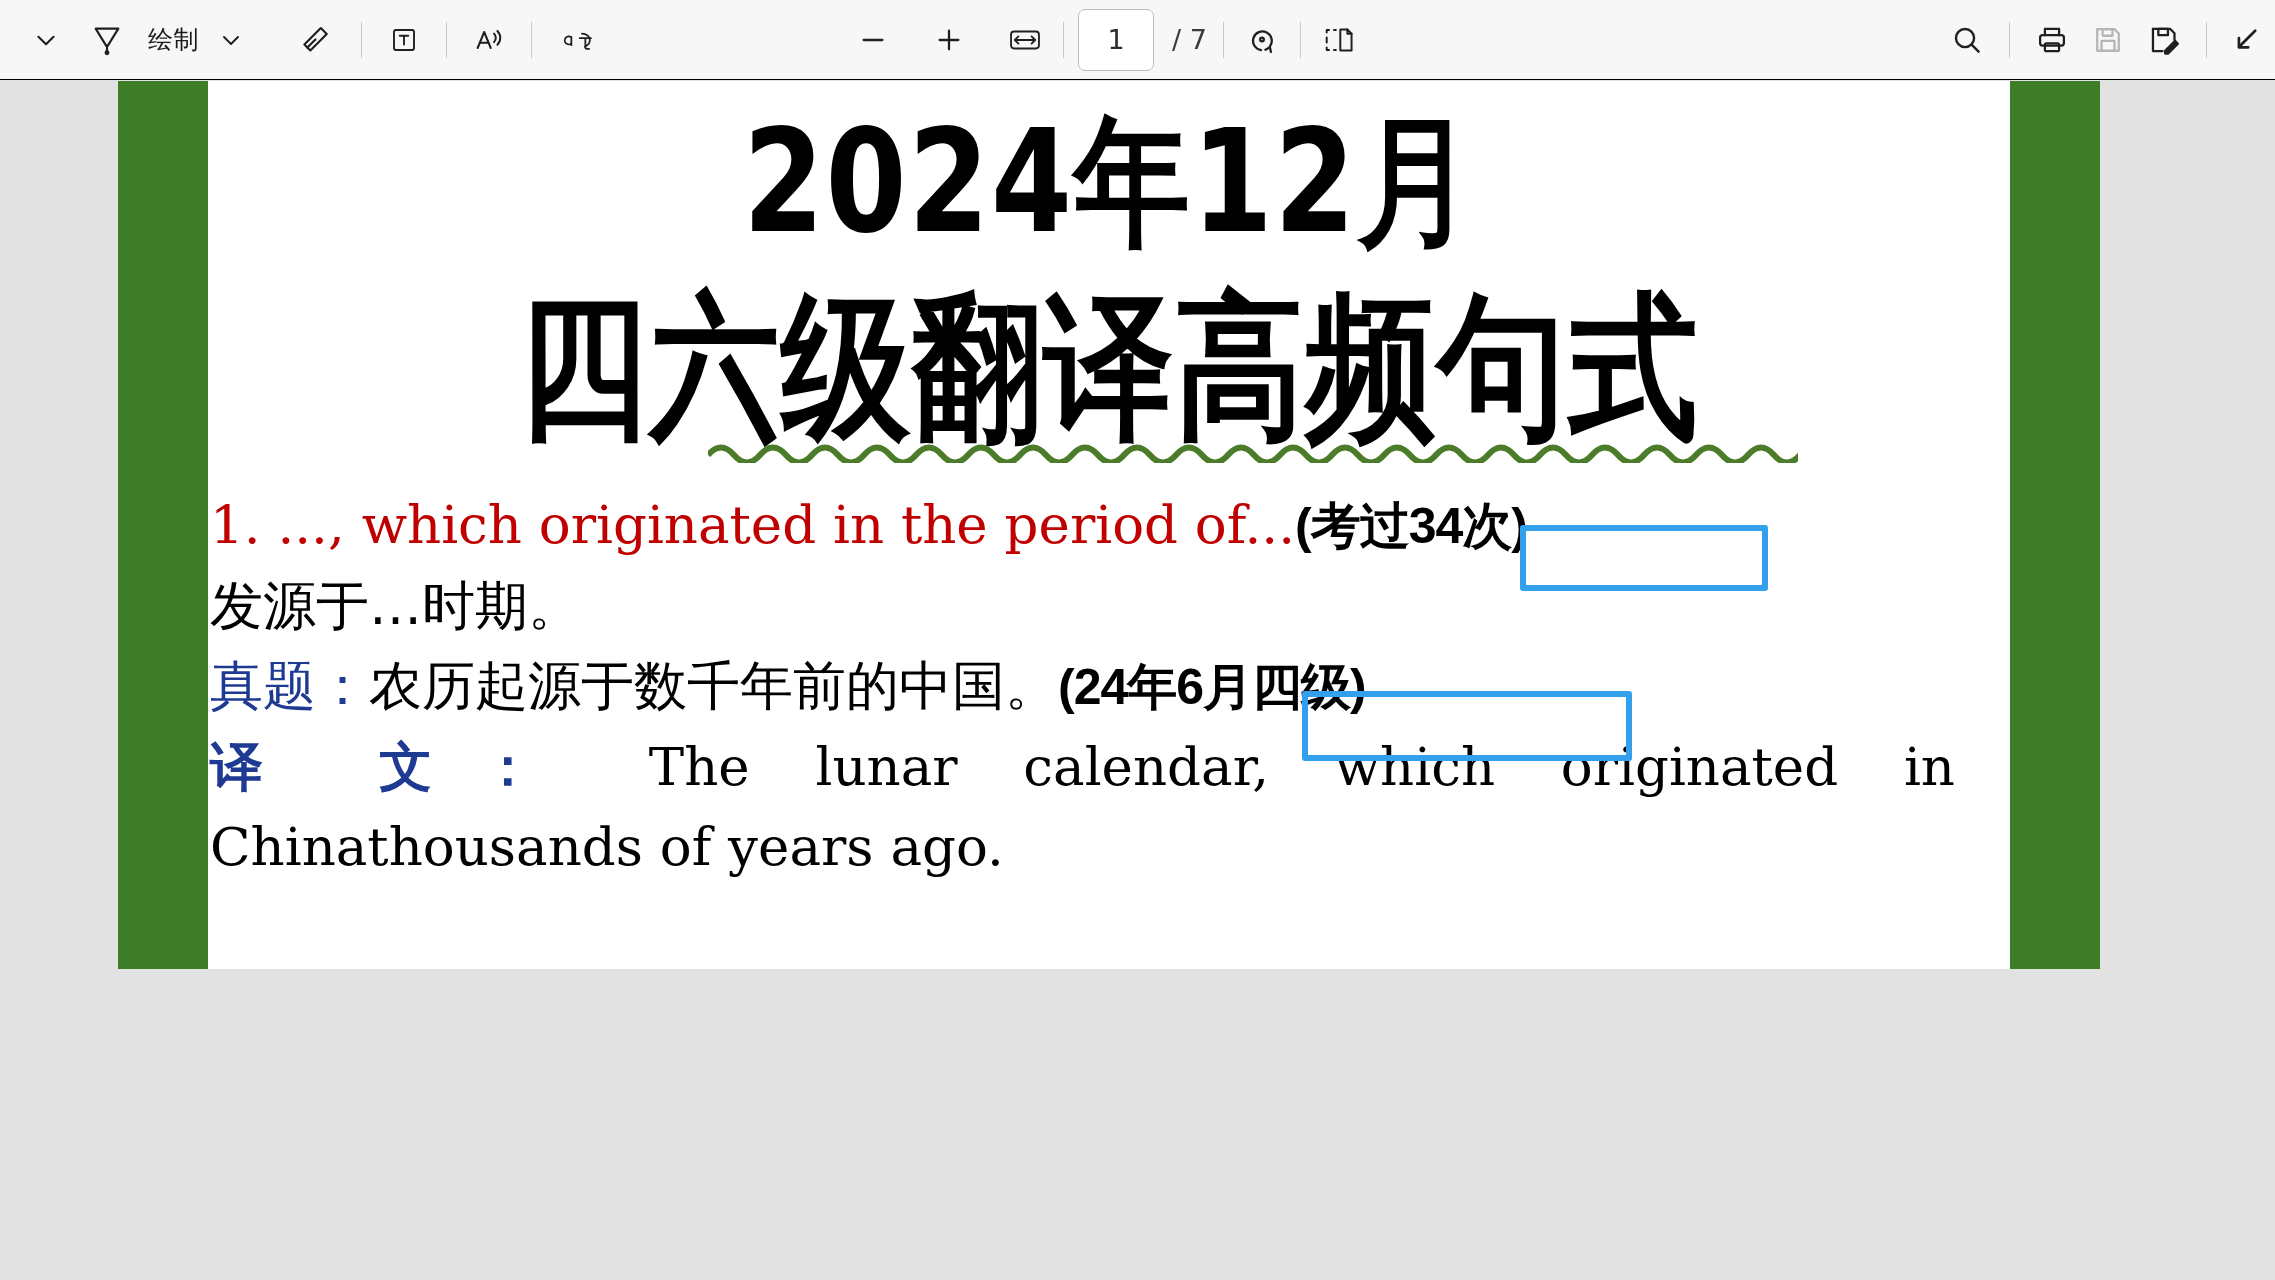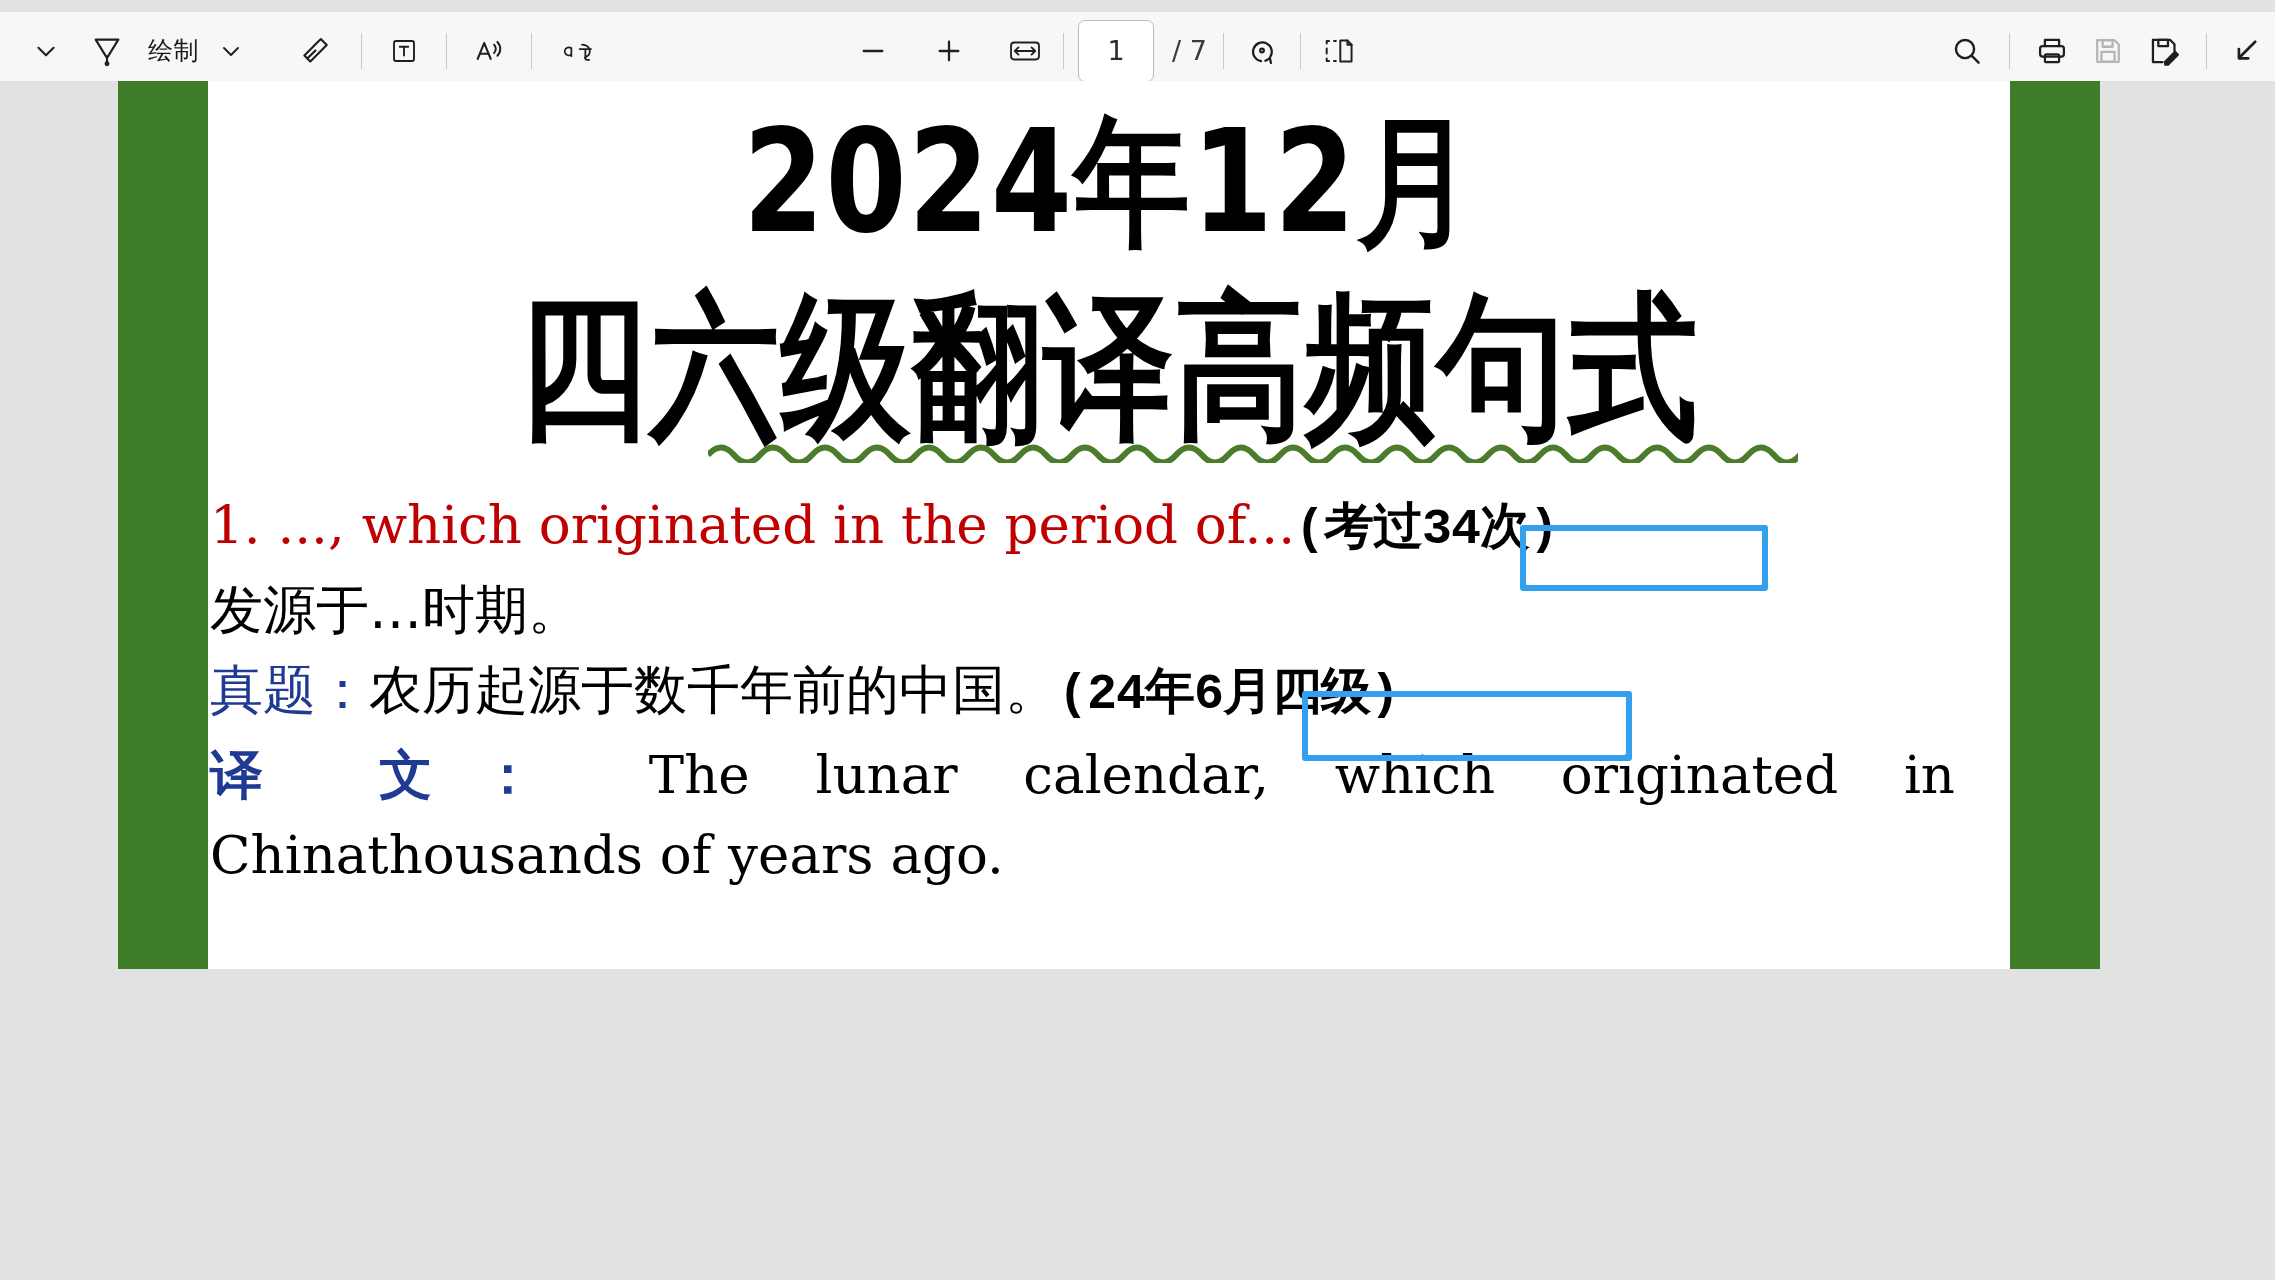--- a/index.html
+++ b/index.html
@@ -7,25 +7,25 @@
     width: 2275px;
     height: 1280px;
     overflow: hidden;
     background: #e2e2e2;
     font-family: "Liberation Sans", sans-serif;
   }
 
   
   .toolbar {
     position: absolute;
-    top: 12px; left: 0;
+    top: 0; left: 0;
     width: 2275px;
     height: 80px;
     background: #f7f7f7;
-    border-bottom: 3px solid #000000;
+    border-bottom: 1px solid #000000;
     display: flex;
     align-items: center;
   }
   .tb-left  { display: flex; align-items: center; padding-left: 18px; }
   .tb-mid   { display: flex; align-items: center; position: absolute; left: 845px; }
   .tb-right { display: flex; align-items: center; position: absolute; right: 10px; }
 
   .tb-btn {
     width: 56px; height: 52px;
     display: flex; align-items: center; justify-content: center;
@@ -161,21 +161,21 @@
     text-align: justify;
     text-align-last: justify;
     width: 1745px;
   }
   .ln.justify.last {
     text-align-last: left;
   }
   .cjk { font-family: "DejaVu Sans", "Liberation Sans", sans-serif; }
 
   .boxed {
-    font-family: Liberation Mono, monospace;
+    font-family: Liberation Sans, sans-serif;
     font-weight: 700;
     font-size: 50px;
     color: #000;
     letter-spacing: -1px;
   }
 
   
   .anno {
     position: absolute;
     border: 6px solid #33a0ee;

